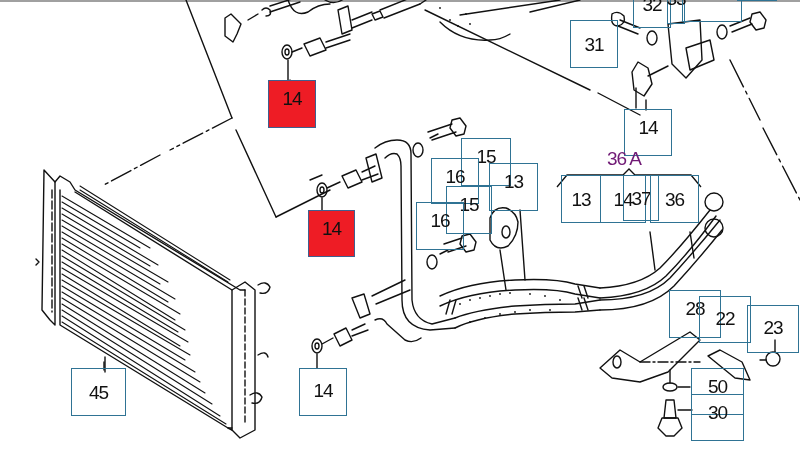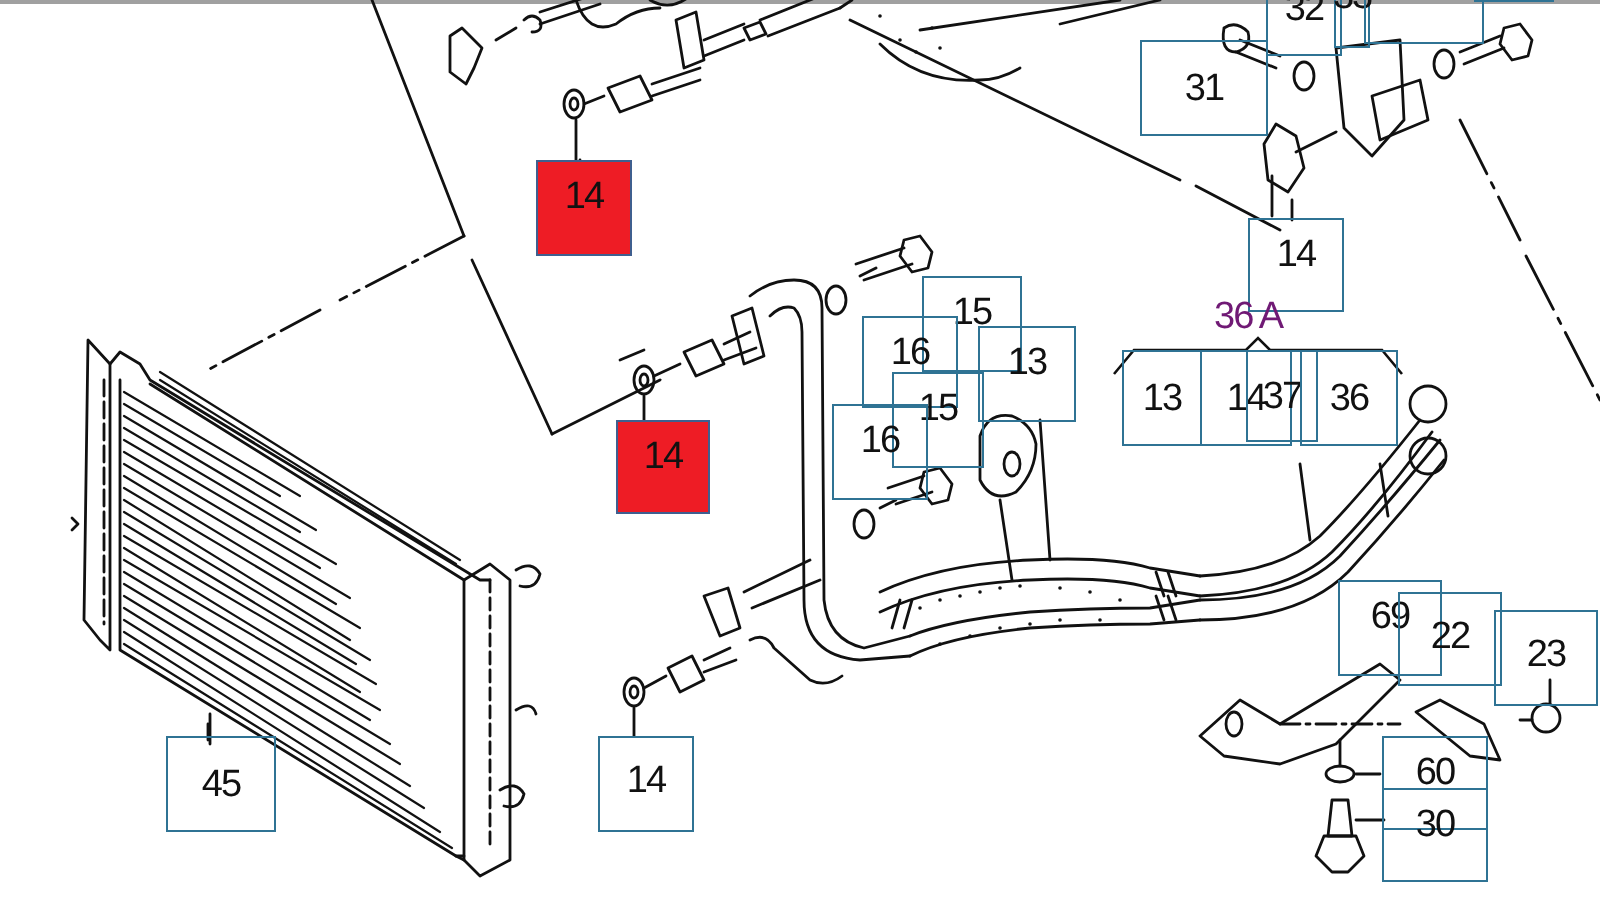--- a/index.html
+++ b/index.html
@@ -209,35 +209,35 @@
 <div class="callout red" style="left:268px;top:80px;width:48px;height:48px;">14</div>
 <div class="callout red" style="left:308px;top:210px;width:47px;height:47px;">14</div>
 <div class="callout tall" style="left:299px;top:368px;width:48px;height:48px;">14</div>
 
 <div class="callout" style="left:461px;top:138px;width:50px;height:48px;">15</div>
 <div class="callout" style="left:431px;top:158px;width:48px;height:46px;">16</div>
 <div class="callout" style="left:489px;top:163px;width:49px;height:48px;">13</div>
 <div class="callout" style="left:446px;top:186px;width:46px;height:48px;">15</div>
 <div class="callout" style="left:416px;top:202px;width:48px;height:48px;">16</div>
 
-<div class="callout centerv" style="left:570px;top:20px;width:64px;height:48px;">31</div>
+<div class="callout centerv" style="left:570px;top:20px;width:48px;height:48px;">31</div>
 <div class="callout" style="left:633px;top:-14px;width:38px;height:42px;">32</div>
 <div class="callout" style="left:667px;top:-20px;width:18px;height:44px;">33</div>
 <div class="callout" style="left:682px;top:-20px;width:60px;height:42px;"></div>
 <div class="callout" style="left:737px;top:-20px;width:40px;height:21px;"></div>
 <div class="callout" style="left:624px;top:109px;width:48px;height:47px;">14</div>
 
 <div class="label36a" style="left:607px;top:148px;">36 A</div>
 <svg style="position:absolute;left:555px;top:165px;" width="170" height="30" fill="none" stroke="#111" stroke-width="1.3">
   <path d="M2 22 L12 10 L68 10 L74 4 L80 10 L136 10 L146 22"></path>
 </svg>
 <div class="callout centerv" style="left:561px;top:175px;width:40px;height:48px;">13</div>
 <div class="callout centerv" style="left:600px;top:175px;width:46px;height:48px;">14</div>
 <div class="callout centerv" style="left:623px;top:175px;width:36px;height:46px;">37</div>
 <div class="callout centerv" style="left:650px;top:175px;width:49px;height:48px;">36</div>
 
-<div class="callout" style="left:669px;top:290px;width:52px;height:48px;">69</div>
+<div class="callout" style="left:669px;top:290px;width:52px;height:48px;">28</div>
 <div class="callout tall" style="left:699px;top:296px;width:52px;height:47px;">22</div>
 <div class="callout tall" style="left:747px;top:305px;width:52px;height:48px;">23</div>
-<div class="callout" style="left:691px;top:368px;width:53px;height:47px;padding-top:8px;">60</div>
+<div class="callout" style="left:691px;top:368px;width:53px;height:47px;padding-top:8px;">50</div>
 <div class="callout" style="left:691px;top:394px;width:53px;height:47px;padding-top:8px;">30</div>
 
-<div class="callout centerv" style="left:83px;top:368px;width:55px;height:48px;">45</div>
+<div class="callout centerv" style="left:71px;top:368px;width:55px;height:48px;">45</div>
 
 </body></html>

